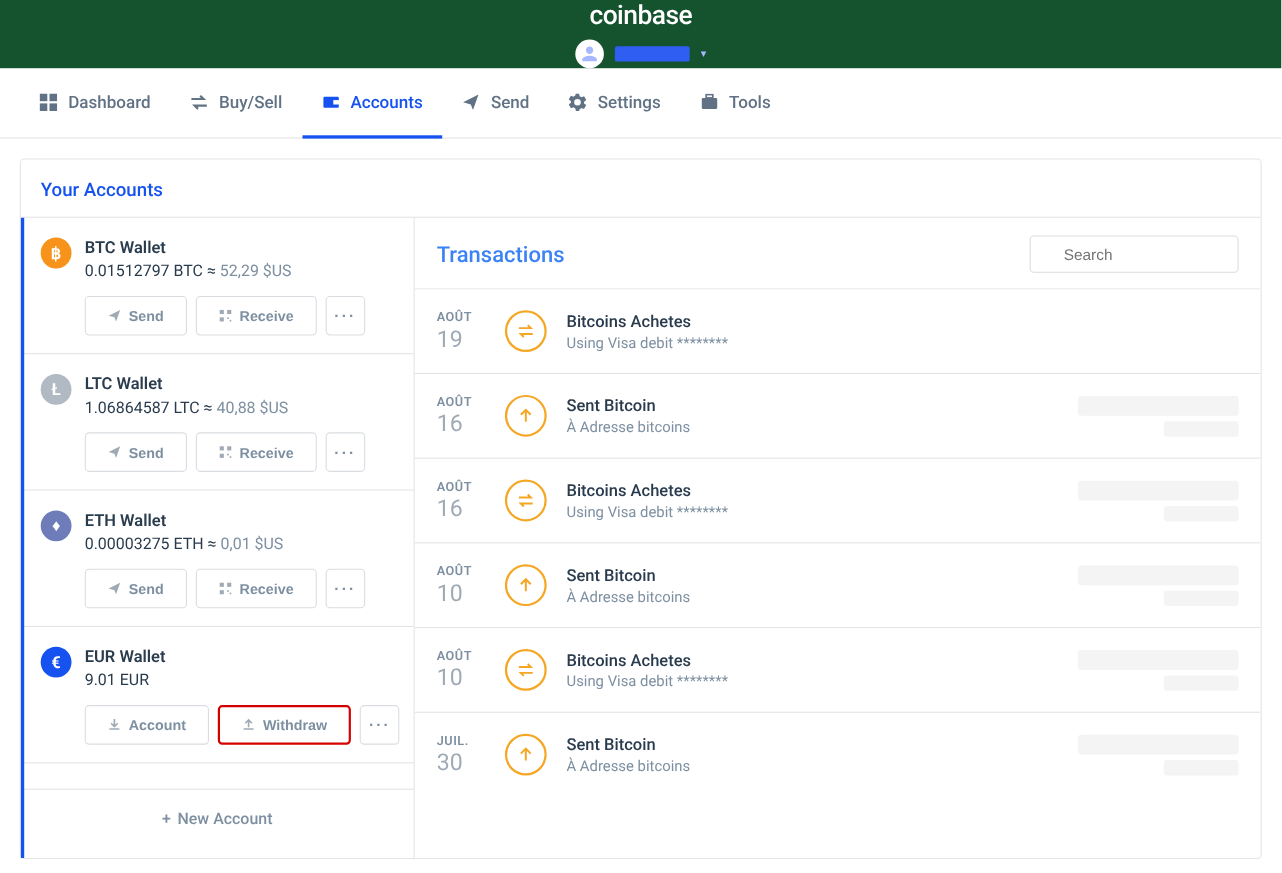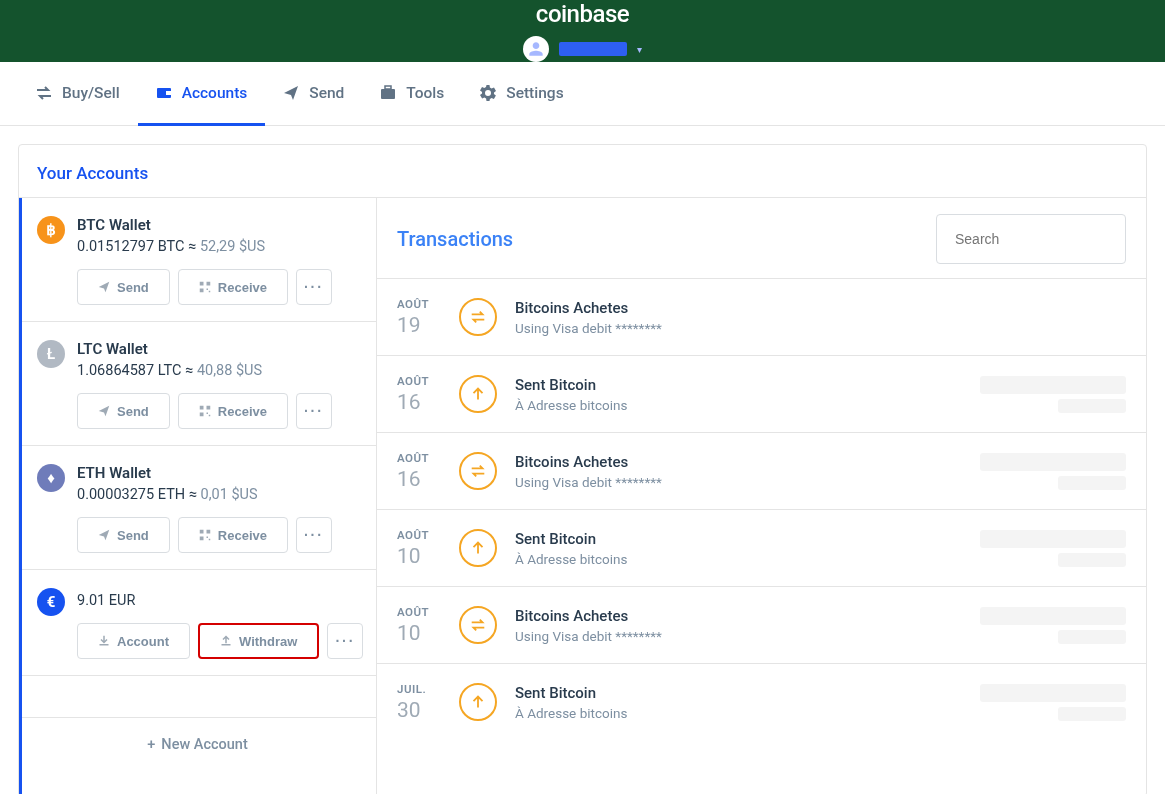--- a/index.html
+++ b/index.html
@@ -35,21 +35,21 @@
 .btn-sm { height: 36px; border: 1px solid #d9dde1; border-radius: 4px; background: #fff; display: flex; align-items: center; justify-content: center; gap: 7px; font-size: 13px; font-weight: 600; color: #7d8fa1; cursor: pointer; padding: 0 14px; }
 .btn-sm svg { width: 12px; height: 12px; fill: #9faab5; }
 .btn-sm.wider { padding: 0 20px; }
 .btn-more { width: 36px; padding: 0; letter-spacing: 2px; font-size: 14px; }
 .highlight-red { border: 2px solid #d40000; border-radius: 4px; }
 .new-account { height: 52px; display: flex; align-items: center; justify-content: center; gap: 6px; color: #7d8fa1; font-size: 14.5px; font-weight: 500; cursor: pointer; }
 
 .tx-col { flex: 1; padding: 16px 0 0 0; position: relative; }
 .tx-header-row { display: flex; justify-content: space-between; align-items: center; padding: 0 20px 14px 20px; }
 .tx-heading { color: #3b82f6; font-size: 20px; font-weight: 500; }
-.search-box { width: 190px; height: 50px; border: 1px solid #d9dde1; border-radius: 4px; display: flex; align-items: center; padding: 0 10px; gap: 8px; }
+.search-box { width: 190px; height: 34px; border: 1px solid #d9dde1; border-radius: 4px; display: flex; align-items: center; padding: 0 22px; gap: 8px; }
 .search-box svg { width: 14px; height: 14px; fill: #9faab5; }
 .search-box input { border: none; outline: none; font-size: 14px; color: #7d8fa1; flex: 1; background: transparent; }
 .tx-list { height: 518px; overflow-y: auto; scrollbar-width: thin; }
 .tx-row { display: flex; align-items: center; gap: 18px; padding: 18px 20px; border-top: 1px solid #e4e4e4; }
 .tx-date { width: 44px; text-align: left; }
 .tx-month { font-size: 11.5px; letter-spacing: 0.5px; color: #7d8fa1; font-weight: 600; }
 .tx-day { font-size: 21px; color: #9faab5; font-weight: 400; margin-top: 2px; }
 .tx-icon { width: 38px; height: 38px; border: 2px solid #f5a623; border-radius: 50%; display: flex; align-items: center; justify-content: center; }
 .tx-icon svg { width: 18px; height: 18px; stroke: #f5a623; fill: none; stroke-width: 2; }
 .tx-desc { flex: 1; }
@@ -78,49 +78,58 @@
         </svg>
     </div>
     <div class="user-name-blur"></div>
     <span class="chevron">▾</span>
   </div>
 </div>
 
 <div class="nav-bar">
   <div class="nav-item">
     <svg viewBox="0 0 16 16">
+        <rect x="0" y="0" width="7" height="7"></rect>
+        <rect x="9" y="0" width="7" height="7"></rect>
+        <rect x="0" y="9" width="7" height="7"></rect>
+        <rect x="9" y="9" width="7" height="7"></rect>
+      </svg>
+    <span>Dashboard</span>
+  </div>
+  <div class="nav-item">
+    <svg viewBox="0 0 16 16">
         <path d="M1 5h11l-3-3M15 11H4l3 3" stroke="currentColor" stroke-width="2" fill="none"></path>
       </svg>
     <span>Buy/Sell</span>
   </div>
   <div class="nav-item active">
     <svg viewBox="0 0 16 16">
         <rect x="1" y="3" width="14" height="10" rx="1"></rect>
         <rect x="10" y="6" width="6" height="4" fill="#fff"></rect>
       </svg>
     <span>Accounts</span>
   </div>
   <div class="nav-item">
     <svg viewBox="0 0 16 16">
         <path d="M1 8l14-7-5 14-2-5-7-2z"></path>
       </svg>
     <span>Send</span>
   </div>
   <div class="nav-item">
     <svg viewBox="0 0 16 16">
+        <path d="M8 5a3 3 0 100 6 3 3 0 000-6zM14 8a6 6 0 01-.1 1l2 1.5-2 3.5-2.3-.9a6 6 0 01-1.7 1L9.5 16h-3l-.4-2.4a6 6 0 01-1.7-1L2.1 13.5 0 10l2-1.5A6 6 0 012 8c0-.3 0-.7.1-1L0 5.5 2 2l2.3.9a6 6 0 011.7-1L6.5 0h3l.4 2.4a6 6 0 011.7 1L14 2.5 16 6l-2 1.5c0 .2.1.3 0 .5z"></path>
+      </svg>
+    <span>Settings</span>
+  </div>
+  <div class="nav-item">
+    <svg viewBox="0 0 16 16">
         <rect x="1" y="4" width="14" height="10" rx="1"></rect>
         <rect x="5" y="1" width="6" height="3" fill="none" stroke="currentColor" stroke-width="1.5"></rect>
       </svg>
     <span>Tools</span>
-  </div>
-  <div class="nav-item">
-    <svg viewBox="0 0 16 16">
-        <path d="M8 5a3 3 0 100 6 3 3 0 000-6zM14 8a6 6 0 01-.1 1l2 1.5-2 3.5-2.3-.9a6 6 0 01-1.7 1L9.5 16h-3l-.4-2.4a6 6 0 01-1.7-1L2.1 13.5 0 10l2-1.5A6 6 0 012 8c0-.3 0-.7.1-1L0 5.5 2 2l2.3.9a6 6 0 011.7-1L6.5 0h3l.4 2.4a6 6 0 011.7 1L14 2.5 16 6l-2 1.5c0 .2.1.3 0 .5z"></path>
-      </svg>
-    <span>Settings</span>
   </div>
 </div>
 
 <div class="content-wrap">
   <div class="panel">
     <div class="panel-header">Your Accounts</div>
     <div class="panel-body">
 
       <div class="accounts-col">
         <div class="accounts-scroll" id="accounts-scroll">
@@ -198,20 +207,21 @@
                     </svg>
                     <span>Receive</span>
                   </button>
       <button class="btn-sm btn-more">···</button>
                 </div>
       </div>
     </div>
     <div class="account-card">
       <div class="coin-badge" style="background:#1652f0">€</div>
       <div class="account-info">
+        <div class="account-name">EUR Wallet</div>
         <div class="account-bal">9.01 EUR</div>
         <div class="account-actions">
       <button class="btn-sm wider">
                     <svg viewBox="0 0 16 16">
                       <path d="M8 1v9M4 6l4 4 4-4M2 13h12" stroke="#9faab5" stroke-width="2" fill="none"></path>
                     </svg>
                     <span>Account</span>
                   </button>
       <button class="btn-sm wider highlight-red">
                     <svg viewBox="0 0 16 16">

